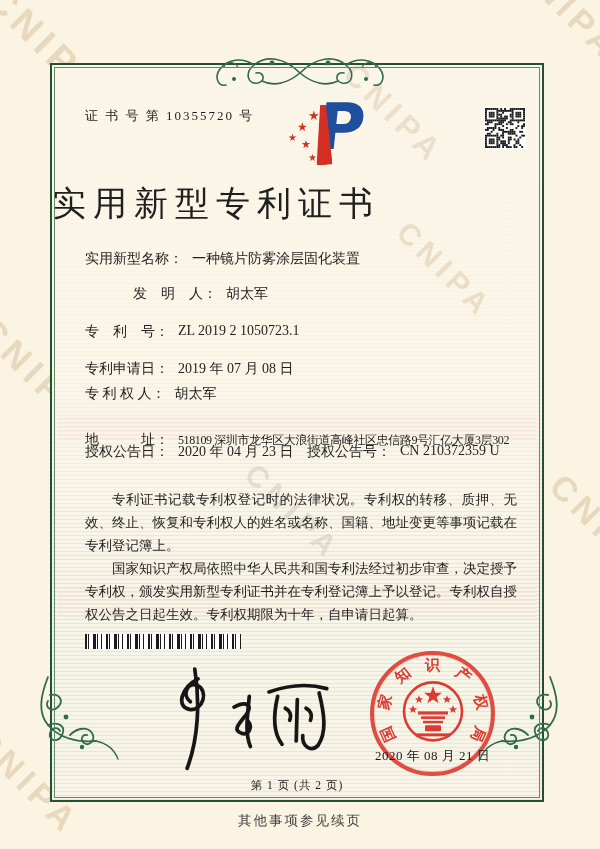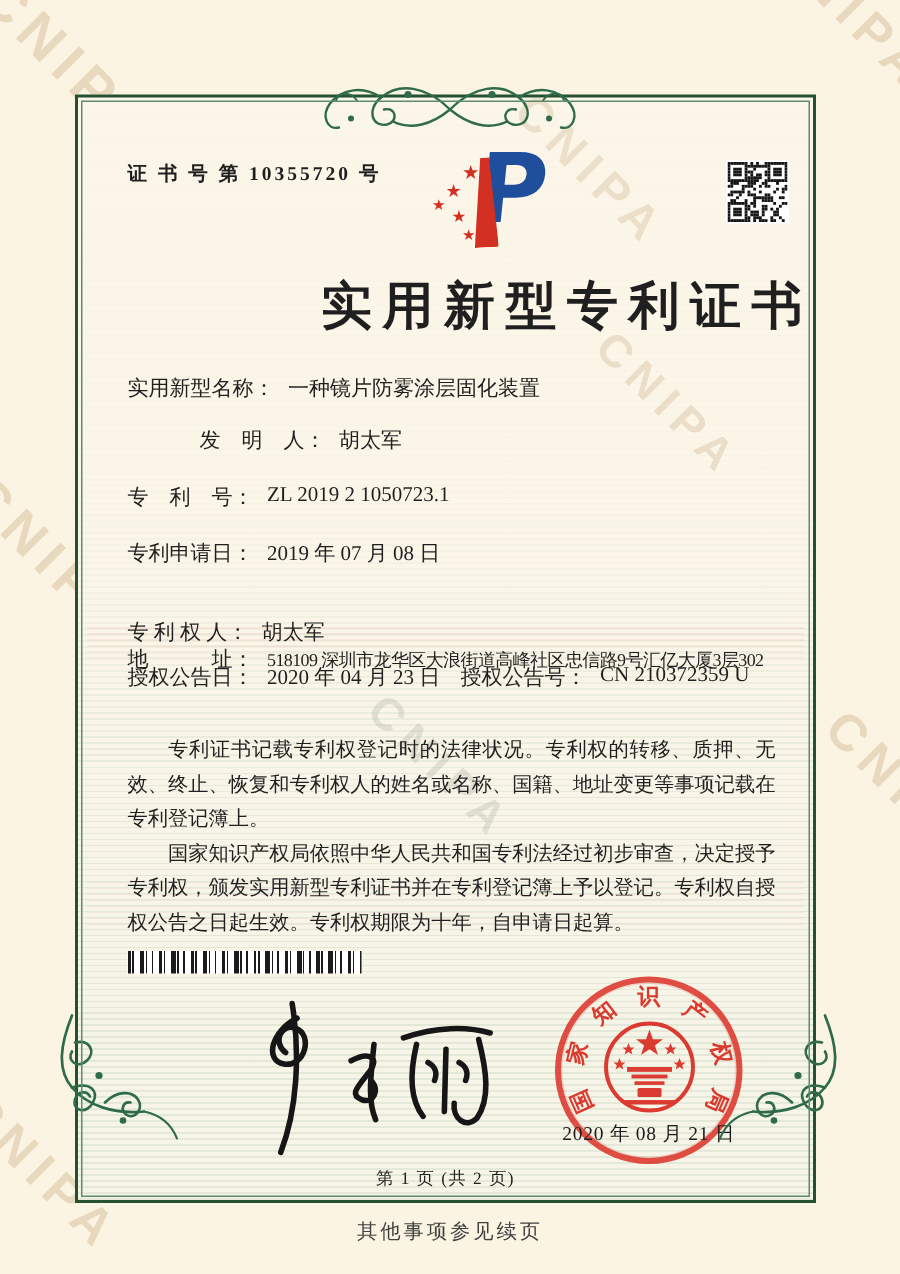--- a/index.html
+++ b/index.html
@@ -52,49 +52,49 @@
     pointer-events:none;
   }
   .band{position:absolute;left:6px;right:6px;height:22px;pointer-events:none;
     background:repeating-linear-gradient(0deg, rgba(225,140,130,0.14) 0 1px, transparent 1px 4px);}
   .band.b1{top:352px;}
   .band.b2{top:522px;height:30px;}
 
   
   .cert-no{
     position:absolute;left:33px;top:42px;
-    font-size:13px;letter-spacing:2px;font-weight:bold;
+    font-size:13px;letter-spacing:2px;
   }
   .qr{position:absolute;left:432px;top:42px;width:42px;height:42px;background:#fff;padding:1px;}
   .logo{position:absolute;left:236px;top:38px;width:70px;height:72px;}
   .logo .p{
     position:absolute;left:30px;top:-8px;
     font-family:"DejaVu Sans",sans-serif;font-weight:bold;
     font-size:64px;line-height:1;color:var(--logo-blue);
     transform:skewX(-6deg);
   }
   .logo .flag{
     position:absolute;left:27px;top:2px;width:16px;height:60px;
     background:var(--logo-red);
     clip-path:polygon(42% 0, 78% 0, 100% 100%, 0 100%);
     transform:rotate(-3deg);
   }
   .logo .star{position:absolute;color:var(--logo-red);font-family:"DejaVu Sans",sans-serif;line-height:1;}
   .title{
     position:absolute;left:0;top:116px;width:100%;
-    text-align:right;font-size:34px;font-weight:bold;letter-spacing:7px;
+    text-align:left;font-size:34px;font-weight:normal;letter-spacing:7px;
   }
 
   
   .fields{position:absolute;left:33px;top:0;width:440px;font-size:14px;}
   .frow{position:absolute;display:flex;white-space:nowrap;width:440px;}
   .frow .lab{flex:none;}
   .frow .val{margin-left:9px;}
   .r1{top:185px;} .r2{top:220px;margin-left:48px;} .r3{top:258px;} .r4{top:295px;}
-  .r5{top:348px;} .r6{top:366px;} .r7{top:378px;}
+  .r5{top:320px;} .r6{top:366px;} .r7{top:378px;}
   .r6 .val{font-size:12px;letter-spacing:-0.4px;margin-top:1px;}
   .pair2{position:absolute;left:222px;top:0;display:flex;text-align:center;}
   .pair2 .val{margin-left:9px;}
 
   
   .body-text{
     position:absolute;left:33px;top:424px;width:432px;
     font-size:13.5px;line-height:1.7;text-align:justify;
   }
   .body-text p{text-indent:2em;}

